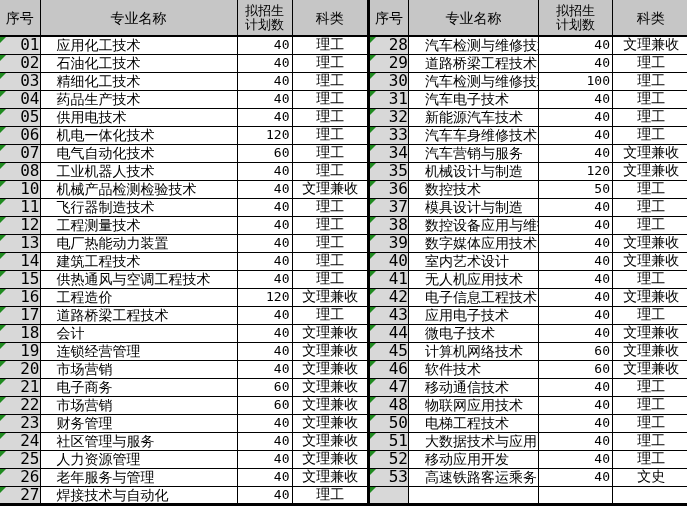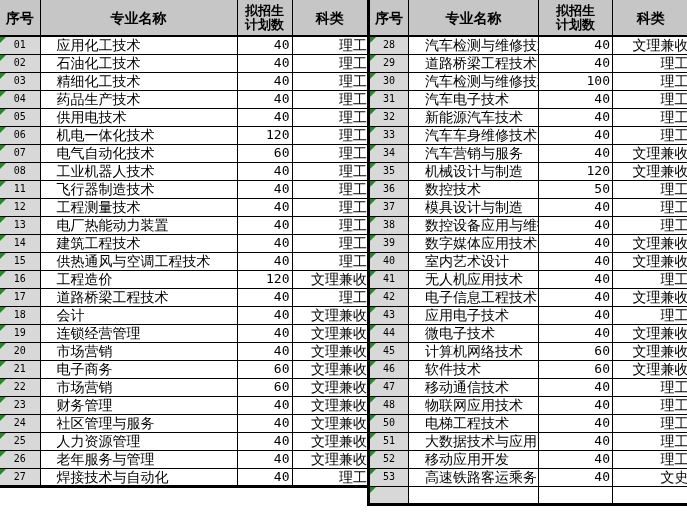--- a/index.html
+++ b/index.html
@@ -34,41 +34,41 @@
     white-space:nowrap;
     vertical-align:middle;
     border-right:1px solid var(--border-color);
     border-bottom:1px solid var(--border-color);
     height:18px;
     line-height:16px;
   }
   thead th{
     height:36px;
     background:var(--header-bg);
-    font-weight:bold;
+    font-weight:normal;
     text-align:center;
     border-bottom:2px solid var(--border-color);
     font-size:14px;
   }
   thead th.col-plan{font-size:13px;line-height:14px;}
   tbody tr:last-child td{border-bottom:3px solid var(--border-color);}
   td.col-num{
     position:relative;
     background:var(--num-cell-bg);
-    text-align:center;
+    text-align:right;
     font-family:"DejaVu Sans Mono","Liberation Mono",monospace;
-    font-size:10px;
+    font-size:16px;
   }
   td.col-major{text-align:left;padding-left:16px;}
   td.col-plan{
     text-align:right;padding-right:2px;
     font-family:"DejaVu Sans Mono","Liberation Mono",monospace;
     font-size:13px;
   }
-  td.col-cat{text-align:right;padding-left:1px;}
+  td.col-cat{text-align:center;padding-left:1px;font-family:Liberation Mono, monospace;}
   .left .col-num{width:40px;}
   .left .col-major{width:197px;}
   .left .col-plan{width:55px;}
   .left .col-cat{width:75px;border-right:none;}
   .right .col-num{width:40px;}
   .right .col-major{width:130px;}
   .right .col-plan{width:74px;}
   .right .col-cat{width:76px;border-right:none;}
   .flag{
     position:absolute;top:0;left:0;
@@ -134,20 +134,26 @@
           <td class="col-plan">60</td>
           <td class="col-cat">理工</td>
         </tr>
         <tr>
           <td class="col-num"><span class="flag"></span>08</td>
           <td class="col-major">工业机器人技术</td>
           <td class="col-plan">40</td>
           <td class="col-cat">理工</td>
         </tr>
         <tr>
+          <td class="col-num"><span class="flag"></span>10</td>
+          <td class="col-major">机械产品检测检验技术</td>
+          <td class="col-plan">40</td>
+          <td class="col-cat">文理兼收</td>
+        </tr>
+        <tr>
           <td class="col-num"><span class="flag"></span>11</td>
           <td class="col-major">飞行器制造技术</td>
           <td class="col-plan">40</td>
           <td class="col-cat">理工</td>
         </tr>
         <tr>
           <td class="col-num"><span class="flag"></span>12</td>
           <td class="col-major">工程测量技术</td>
           <td class="col-plan">40</td>
           <td class="col-cat">理工</td>

